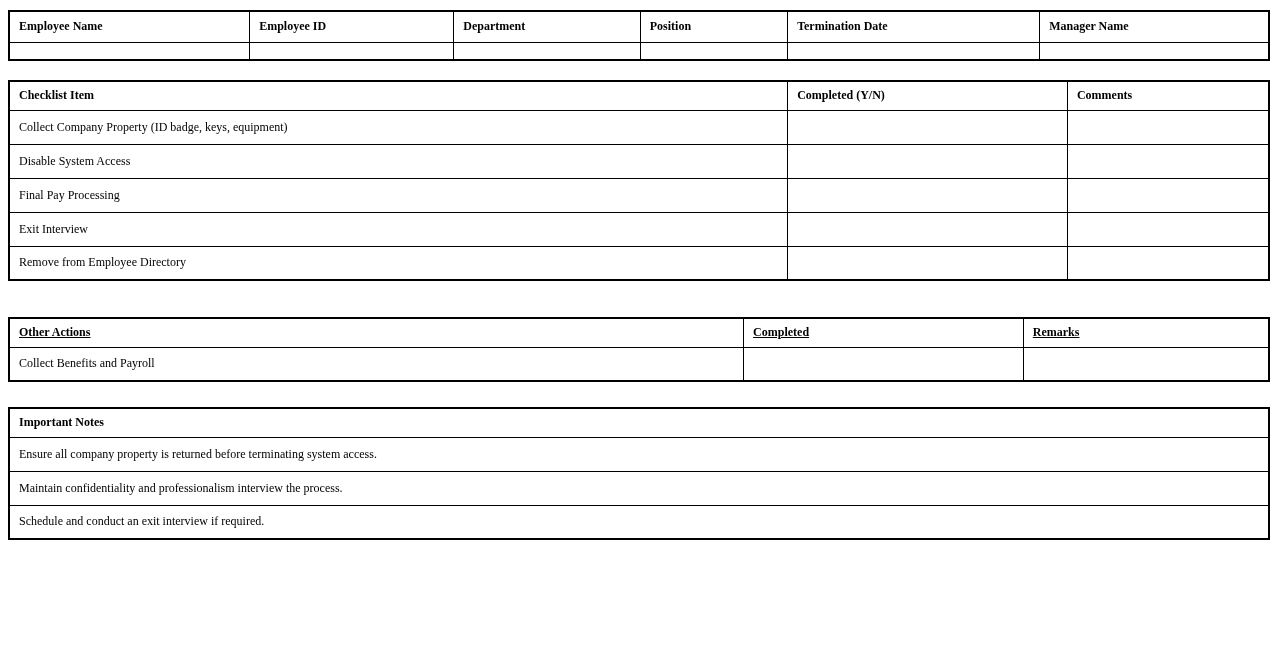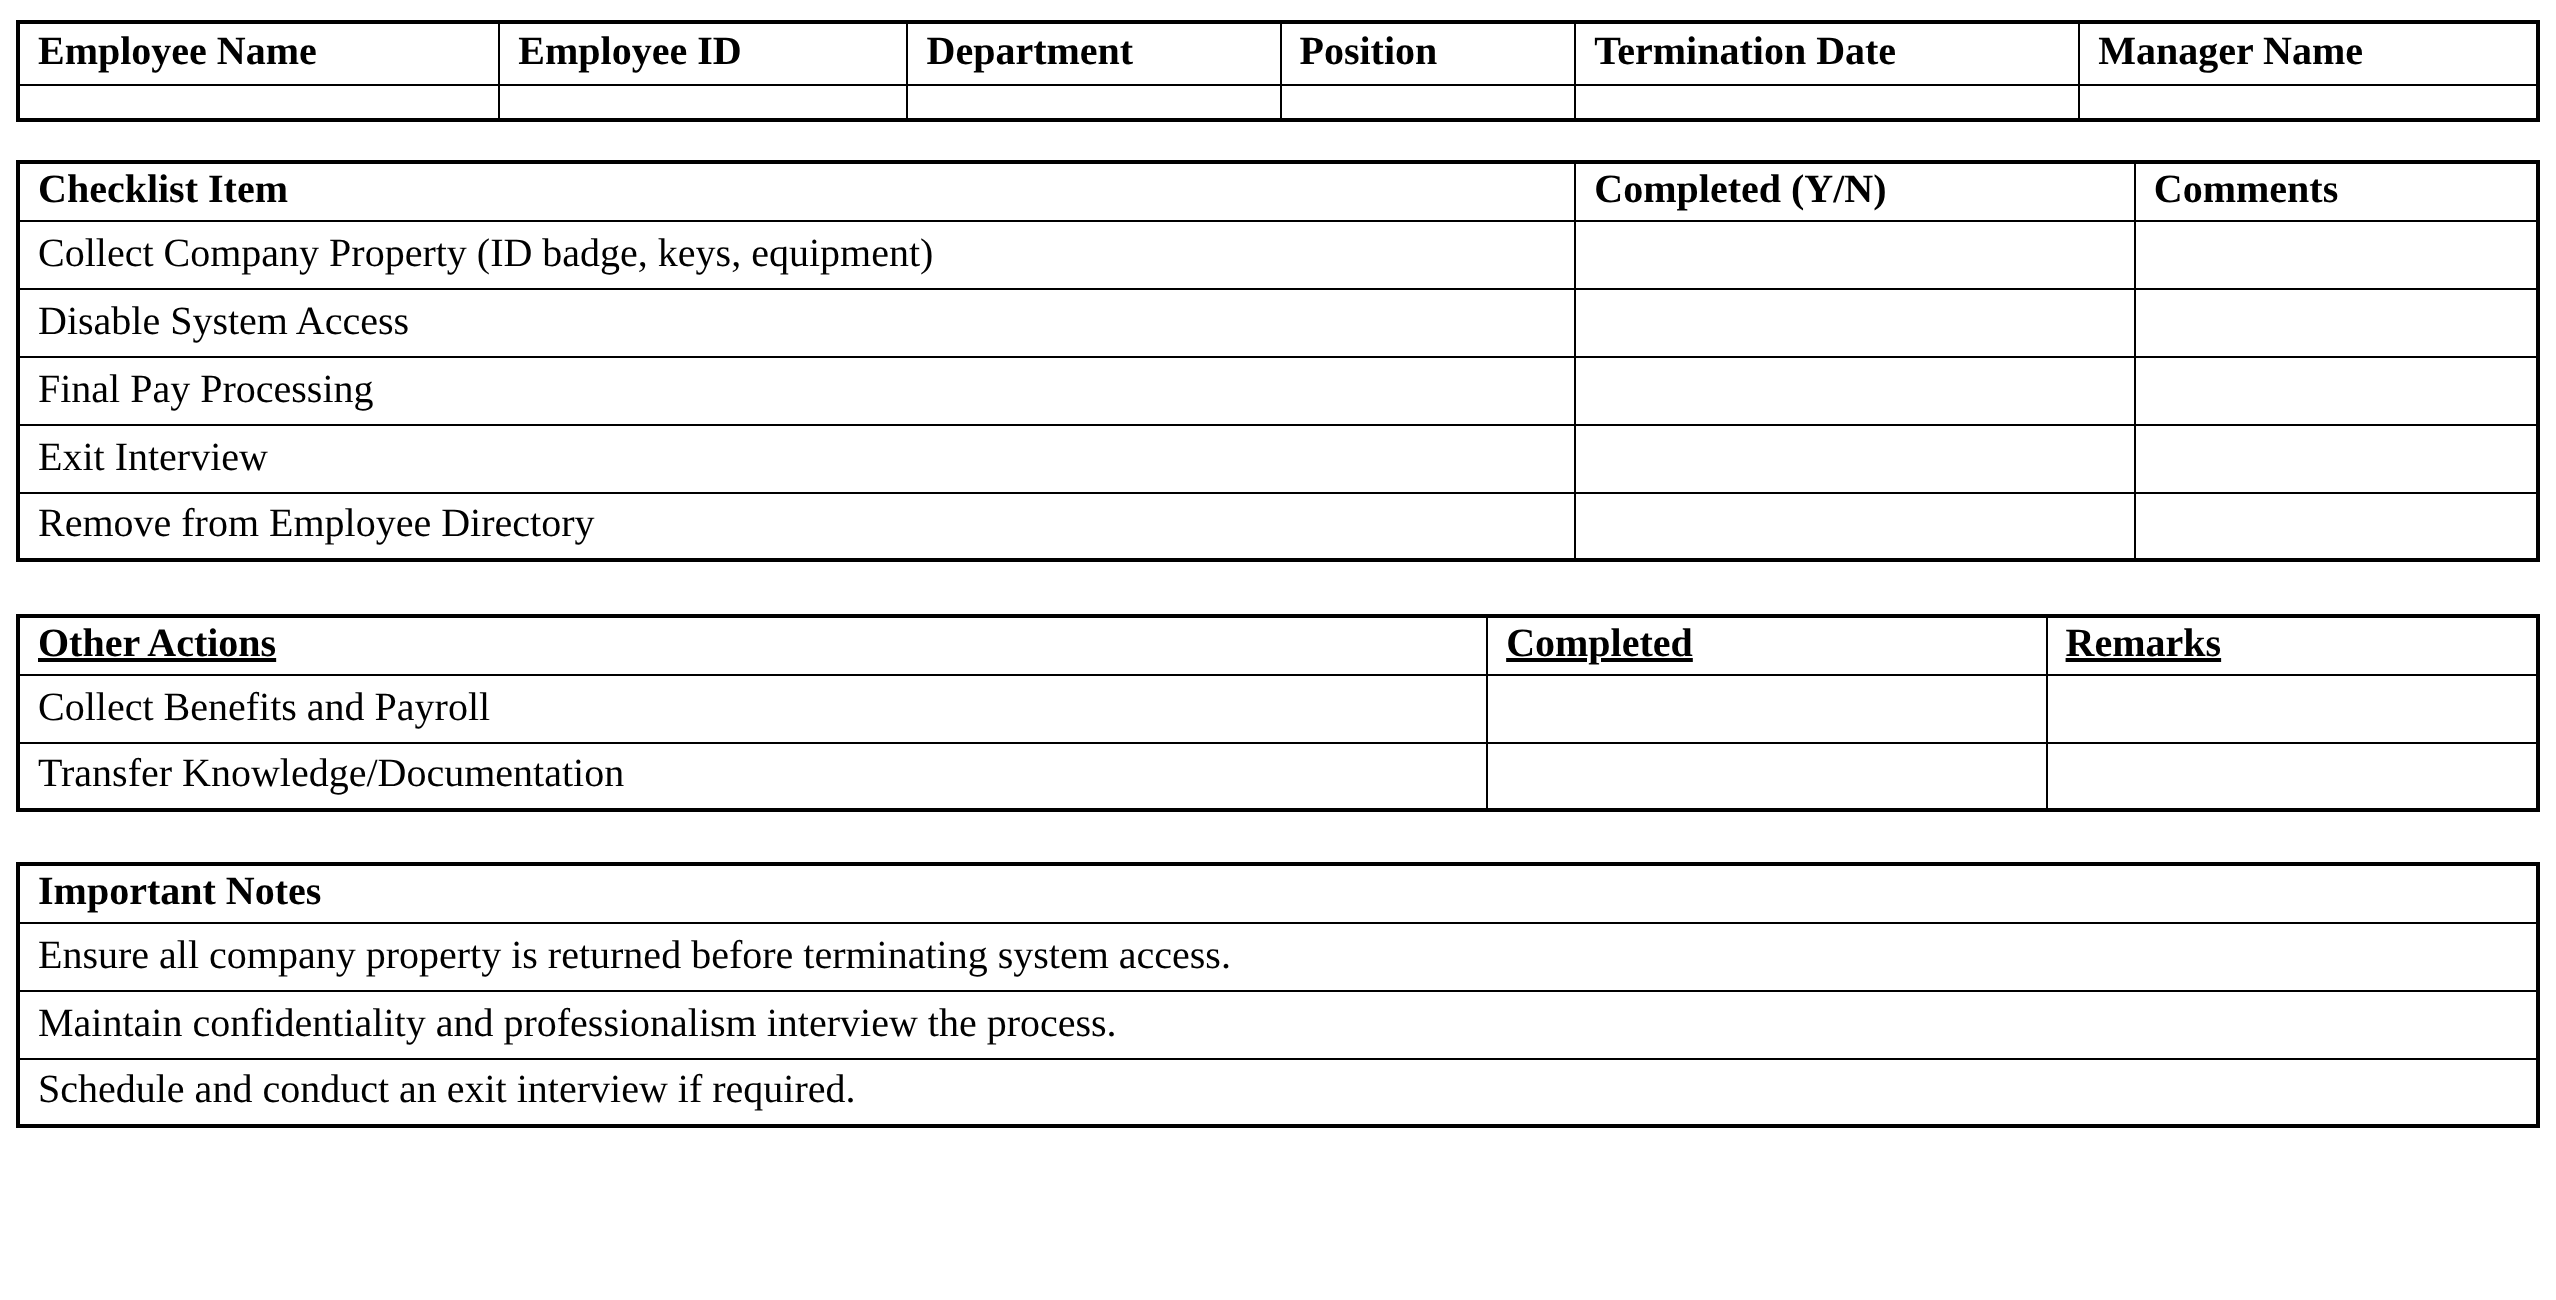--- a/index.html
+++ b/index.html
@@ -20,34 +20,34 @@
     width: 100%;
     border-collapse: collapse;
     table-layout: fixed;
     border: 2px solid #000000;
   }
   th, td {
     border: 1px solid #000000;
     padding: 0 9px;
     text-align: left;
     vertical-align: middle;
-    font-size: 20px;
+    font-size: 12px;
     font-weight: normal;
     overflow: hidden;
     white-space: nowrap;
   }
   th { font-weight: bold; }
 
   .employee-table .header-row { height: 31px; }
   .employee-table .data-row   { height: 18px; }
   .employee-table { margin-bottom: 19px; }
 
   .checklist-table .header-row { height: 29px; }
   .checklist-table .data-row   { height: 34px; padding-left: 16px; }
-  .checklist-table { margin-bottom: 26px; }
+  .checklist-table { margin-bottom: 36px; }
 
   .actions-table .header-row { height: 29px; text-decoration: underline; }
   .actions-table .data-row   { height: 34px; }
   .actions-table { margin-bottom: 25px; }
 
   .notes-table .header-row { height: 29px; padding-left: 16px; }
   .notes-table .data-row   { height: 34px; }
 </style>
 </head>
 <body>
@@ -139,25 +139,20 @@
         <th>Completed</th>
         <th>Remarks</th>
       </tr>
     </thead>
     <tbody>
       <tr class="data-row">
         <td>Collect Benefits and Payroll</td>
         <td></td>
         <td></td>
       </tr>
-      <tr class="data-row">
-        <td>Transfer Knowledge/Documentation</td>
-        <td></td>
-        <td></td>
-      </tr>
     </tbody>
   </table>
 
   <table class="notes-table">
     <thead>
       <tr class="header-row">
         <th>Important Notes</th>
       </tr>
     </thead>
     <tbody>

